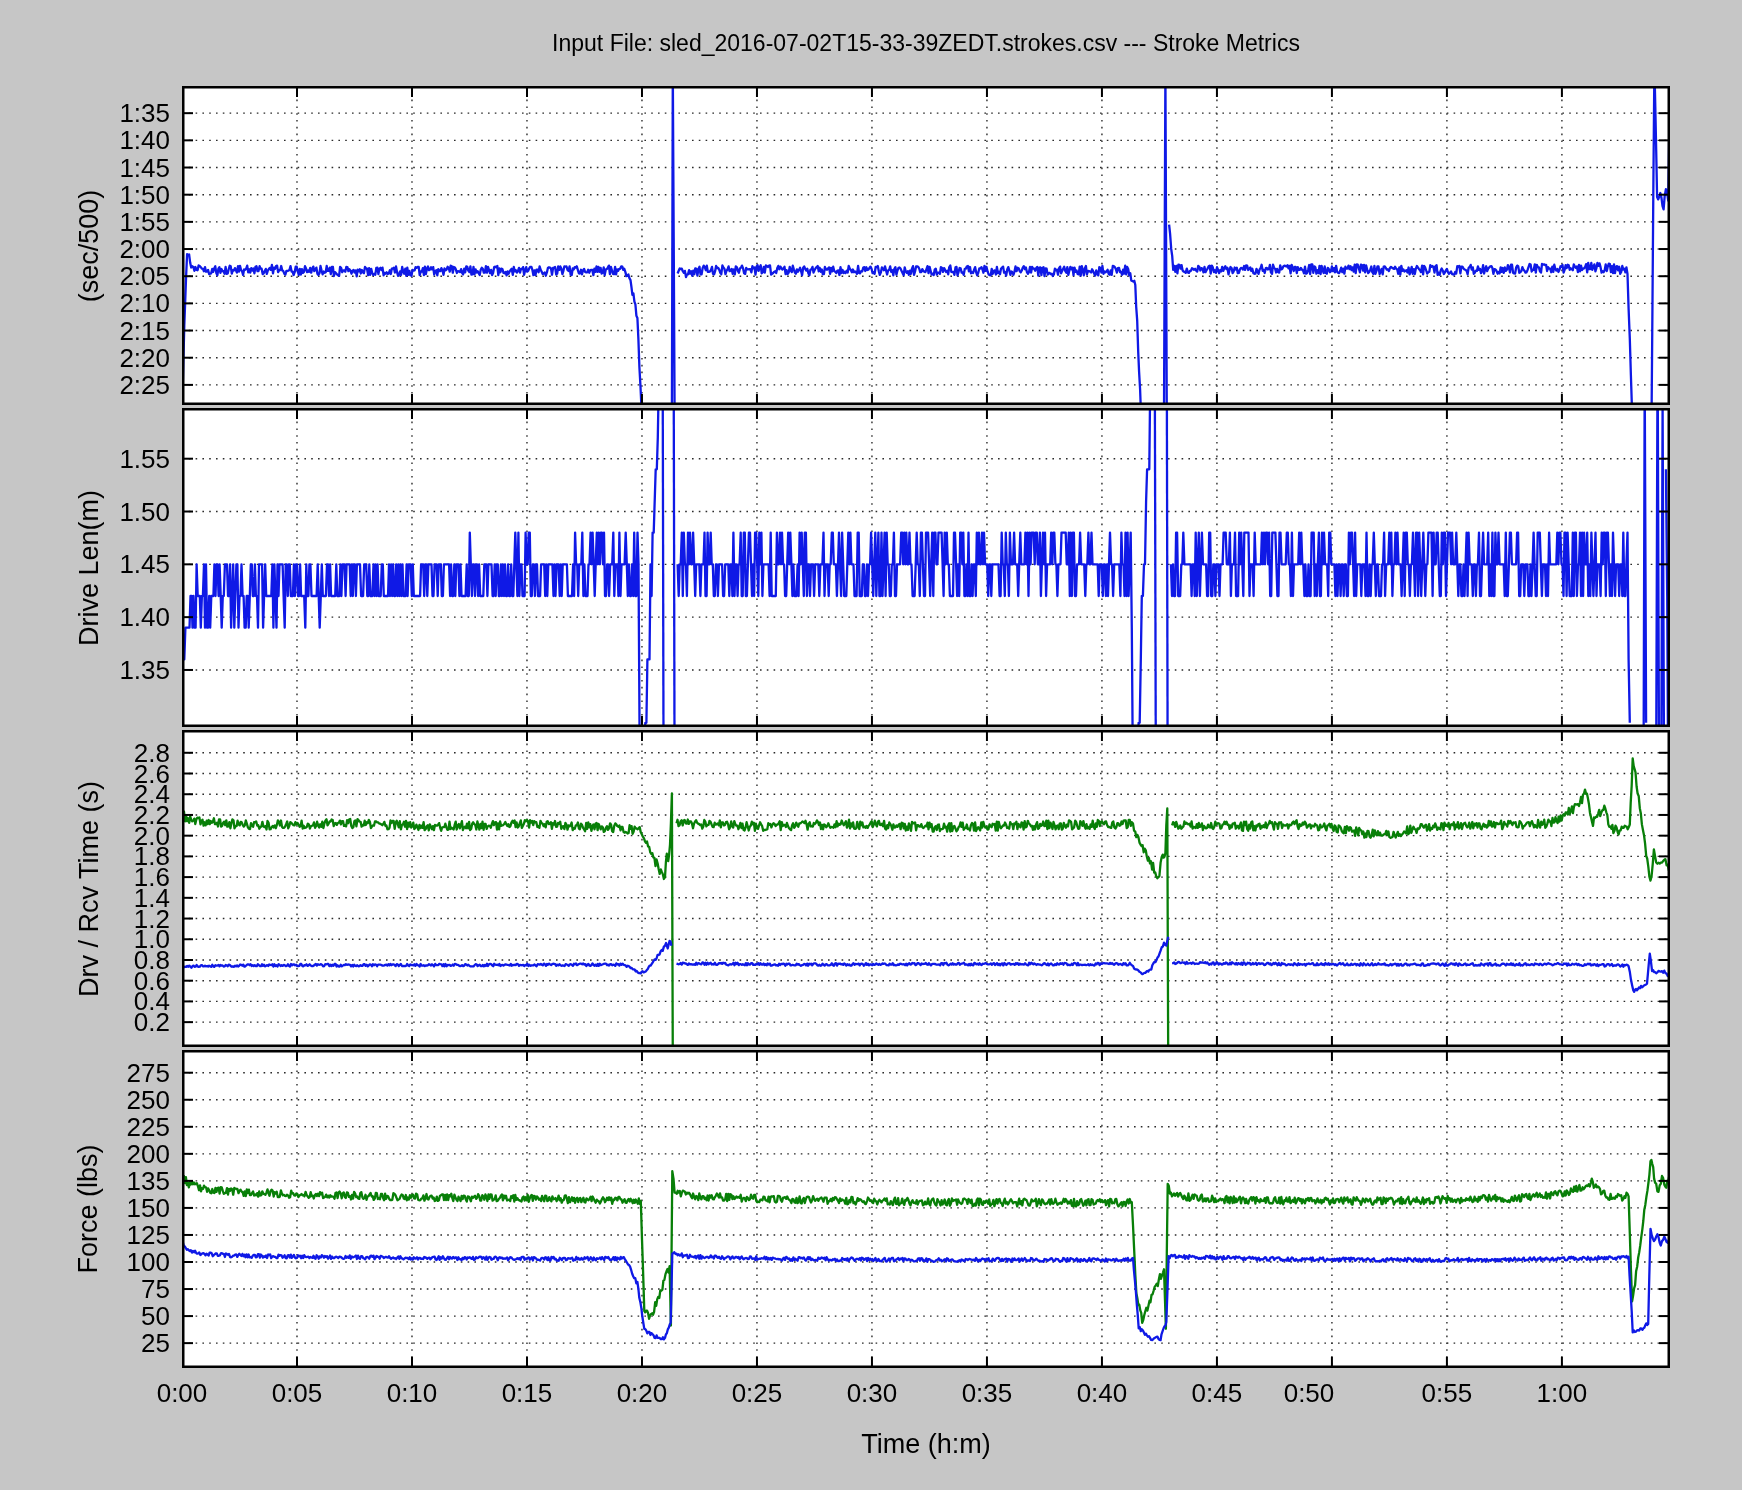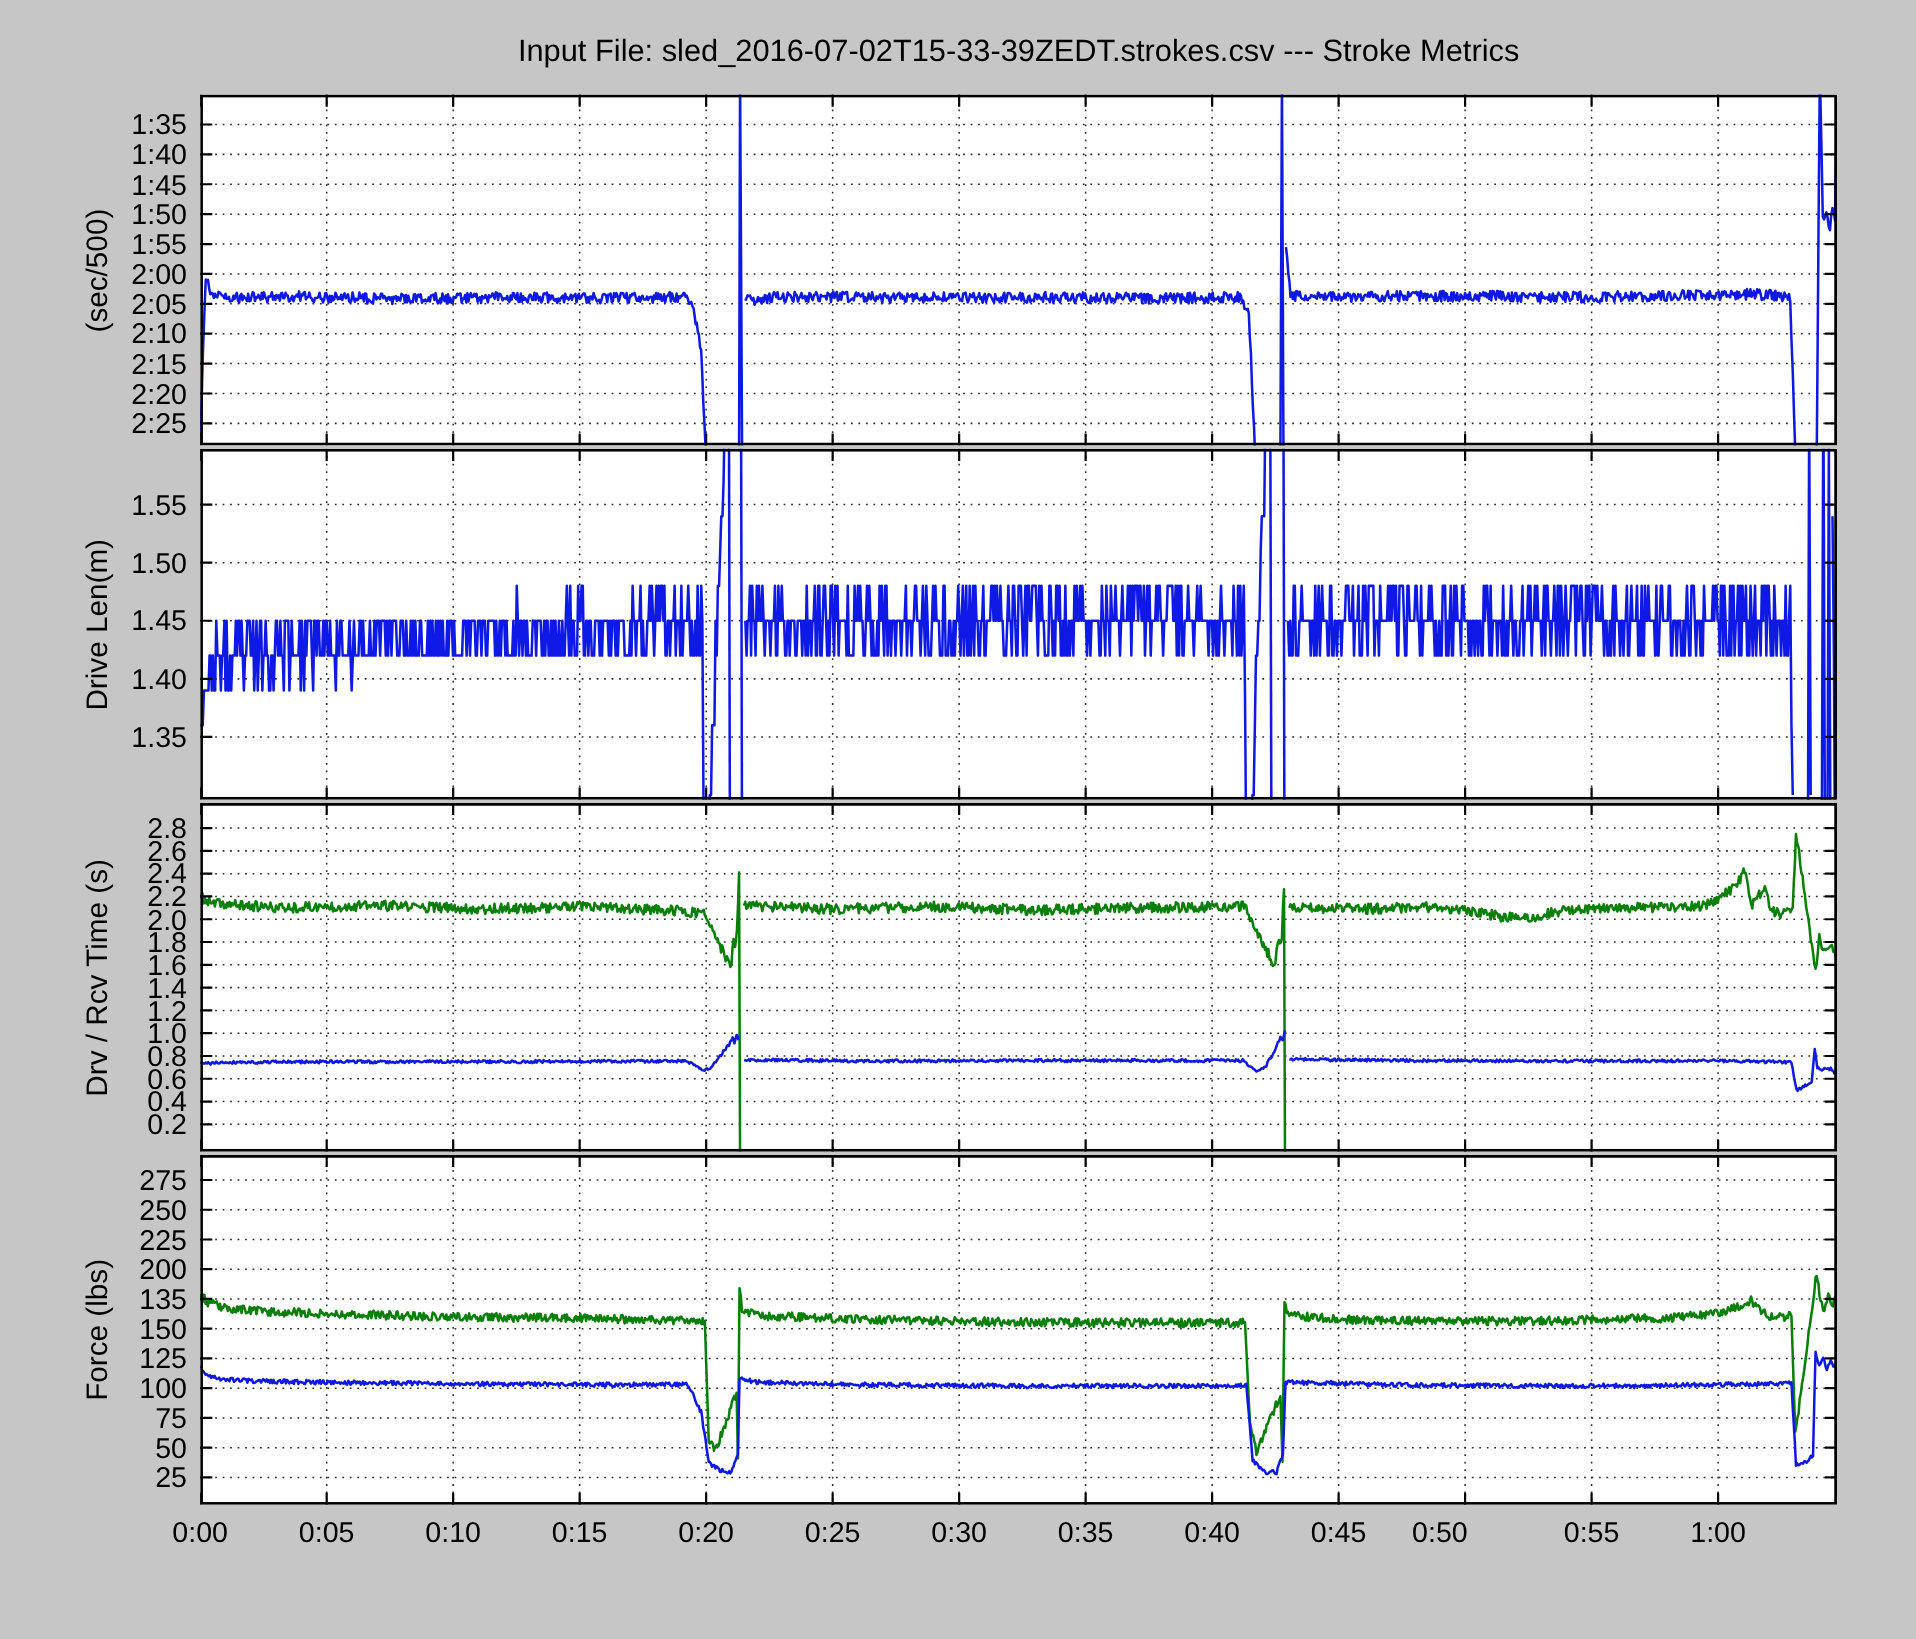--- a/index.html
+++ b/index.html
@@ -1,21 +1,21 @@
 <!DOCTYPE html>
 <html><head>
 <meta charset="utf-8">
 <style>
   html,body{margin:0;padding:0;}
   body{width:1742px;height:1490px;background:#c6c6c6;font-family:"Liberation Sans",sans-serif;}
   #figure{position:relative;width:1742px;height:1490px;background:#c6c6c6;overflow:hidden;}
   .panel{position:absolute;background:#ffffff;}
   .panel svg{position:absolute;left:0;top:0;display:block;}
   #title{position:absolute;left:182px;width:1488px;top:30px;text-align:center;
-         font-size:28px;color:#000;letter-spacing:0px;}
+         font-size:23px;color:#000;letter-spacing:0px;}
   .ytick-label{position:absolute;height:30px;line-height:30px;font-size:26px;color:#000;
                text-align:right;white-space:nowrap;}
   .xtick-label{position:absolute;width:110px;top:1378px;text-align:center;font-size:26px;color:#000;}
   .ylabel{position:absolute;font-size:27px;color:#000;text-align:center;transform:rotate(-90deg);
           white-space:nowrap;}
   #xlabel{position:absolute;left:182px;width:1488px;top:1429px;text-align:center;
           font-size:27px;color:#000;}
 </style>
 </head>
 <body>
@@ -340,20 +340,21 @@
           <line x1="1149.922720247295" y1="307" x2="1149.922720247295" y2="318" stroke="#000000" stroke-width="2"></line>
           <line x1="1149.922720247295" y1="0" x2="1149.922720247295" y2="11" stroke="#000000" stroke-width="2"></line>
           <line x1="1264.9149922720246" y1="307" x2="1264.9149922720246" y2="318" stroke="#000000" stroke-width="2"></line>
           <line x1="1264.9149922720246" y1="0" x2="1264.9149922720246" y2="11" stroke="#000000" stroke-width="2"></line>
           <line x1="1379.9072642967542" y1="307" x2="1379.9072642967542" y2="318" stroke="#000000" stroke-width="2"></line>
           <line x1="1379.9072642967542" y1="0" x2="1379.9072642967542" y2="11" stroke="#000000" stroke-width="2"></line>
           <rect x="1.25" y="1.25" width="1485.5" height="315.5" fill="none" stroke="#000000" stroke-width="2.5"></rect>
         </svg>
       </div>
     </div>
+  <div id="xlabel">Time (h:m)</div>
 <div class="ytick-label" style="left: 20px; width: 150px; top: 98.1721px;">1:35</div>
     <div class="ytick-label" style="left: 20px; width: 150px; top: 125.344px;">1:40</div>
     <div class="ytick-label" style="left: 20px; width: 150px; top: 152.516px;">1:45</div>
     <div class="ytick-label" style="left: 20px; width: 150px; top: 179.688px;">1:50</div>
     <div class="ytick-label" style="left: 20px; width: 150px; top: 206.86px;">1:55</div>
     <div class="ytick-label" style="left: 20px; width: 150px; top: 234.032px;">2:00</div>
     <div class="ytick-label" style="left: 20px; width: 150px; top: 261.204px;">2:05</div>
     <div class="ytick-label" style="left: 20px; width: 150px; top: 288.376px;">2:10</div>
     <div class="ytick-label" style="left: 20px; width: 150px; top: 315.549px;">2:15</div>
     <div class="ytick-label" style="left: 20px; width: 150px; top: 342.721px;">2:20</div>

